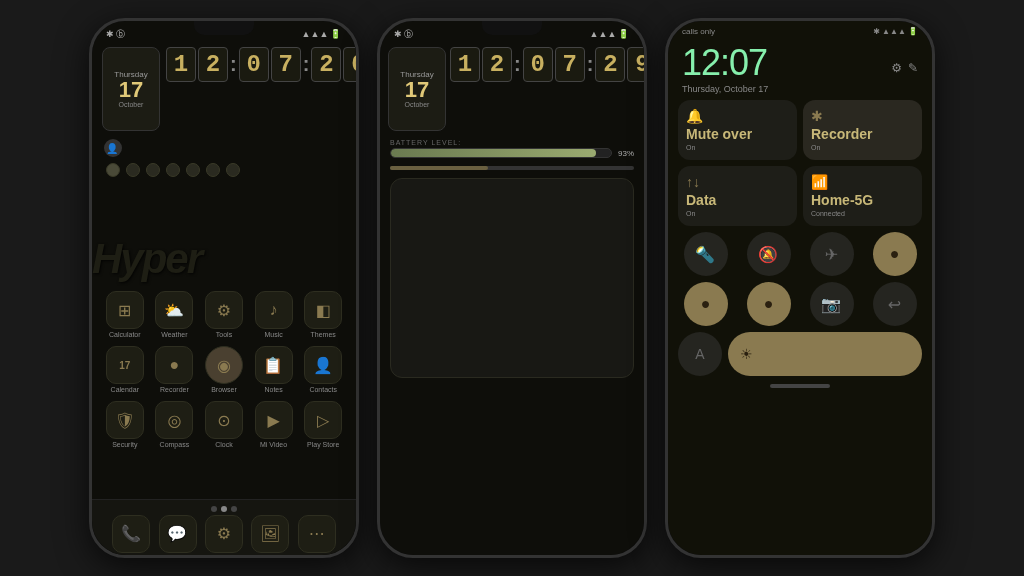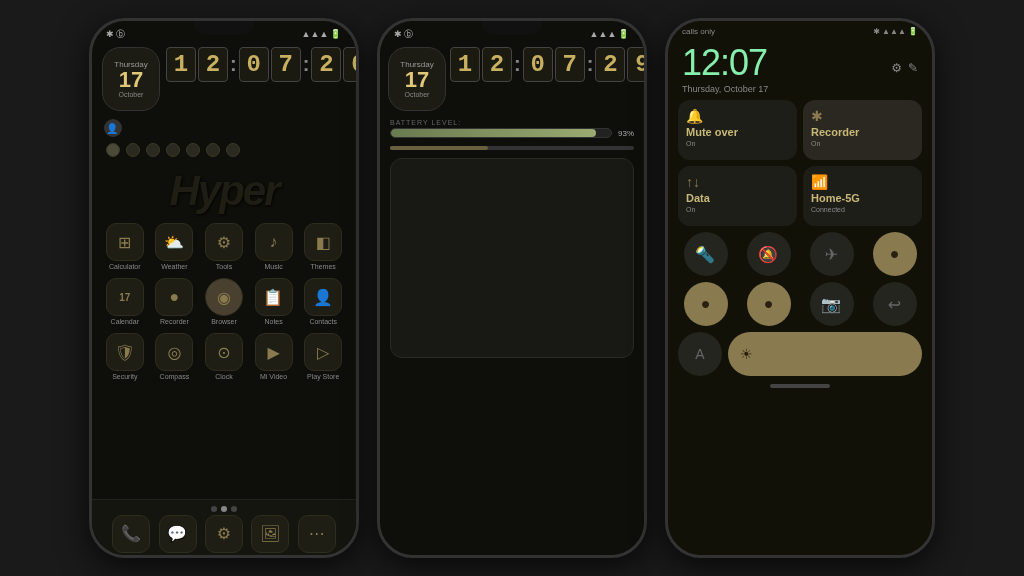--- a/index.html
+++ b/index.html
@@ -61,22 +61,22 @@
 
     .p1-header {
       display: flex;
       align-items: flex-start;
       padding: 4px 10px 4px;
       gap: 6px;
     }
 
     .date-widget {
       background: #1c1c14;
-      border-radius: 18px;
-      padding: 12px 6px;
+      border-radius: 8px;
+      padding: 22px 6px;
       min-width: 58px;
       color: #c8b878;
       font-size: 9px;
       border: 1px solid #333;
     }
     .date-widget .day-name { font-size: 8px; color: #999; text-align: center; }
     .date-widget .day-num { font-size: 22px; font-weight: bold; color: #e0c878; text-align: center; line-height: 1; }
     .date-widget .month { font-size: 7px; color: #888; text-align: center; }
 
     .flip-clock {
@@ -128,28 +128,28 @@
     .dot-item {
       width: 14px;
       height: 14px;
       border-radius: 50%;
       background: #2a2a20;
       border: 1px solid #3a3a28;
     }
     .dot-item.active { background: #4a4a38; }
 
     .hyper-logo {
-      text-align: center;
       font-size: 42px;
       font-weight: bold;
       color: #1e1e14;
       letter-spacing: -2px;
       padding: 8px 0 4px;
       text-shadow: 1px 1px 3px rgba(0,0,0,0.8);
       font-style: italic;
+      margin-top: 48px;
     }
 
     .app-grid {
       display: grid;
       grid-template-columns: repeat(5, 1fr);
       gap: 4px;
       padding: 4px 10px;
     }
     .app-icon-wrap {
       display: flex;
@@ -306,21 +306,21 @@
     .cc-card {
       background: #1e1e18;
       border-radius: 12px;
       padding: 8px;
       min-height: 60px;
     }
     .cc-card.bluetooth-active {
       background: #2a2820;
     }
     .cc-card-title {
-      font-size: 11px;
+      font-size: 14px;
       font-weight: bold;
       color: #c8b878;
       margin-bottom: 2px;
     }
     .cc-card-sub {
       font-size: 7px;
       color: #888;
     }
     .cc-card-icon {
       font-size: 14px;

